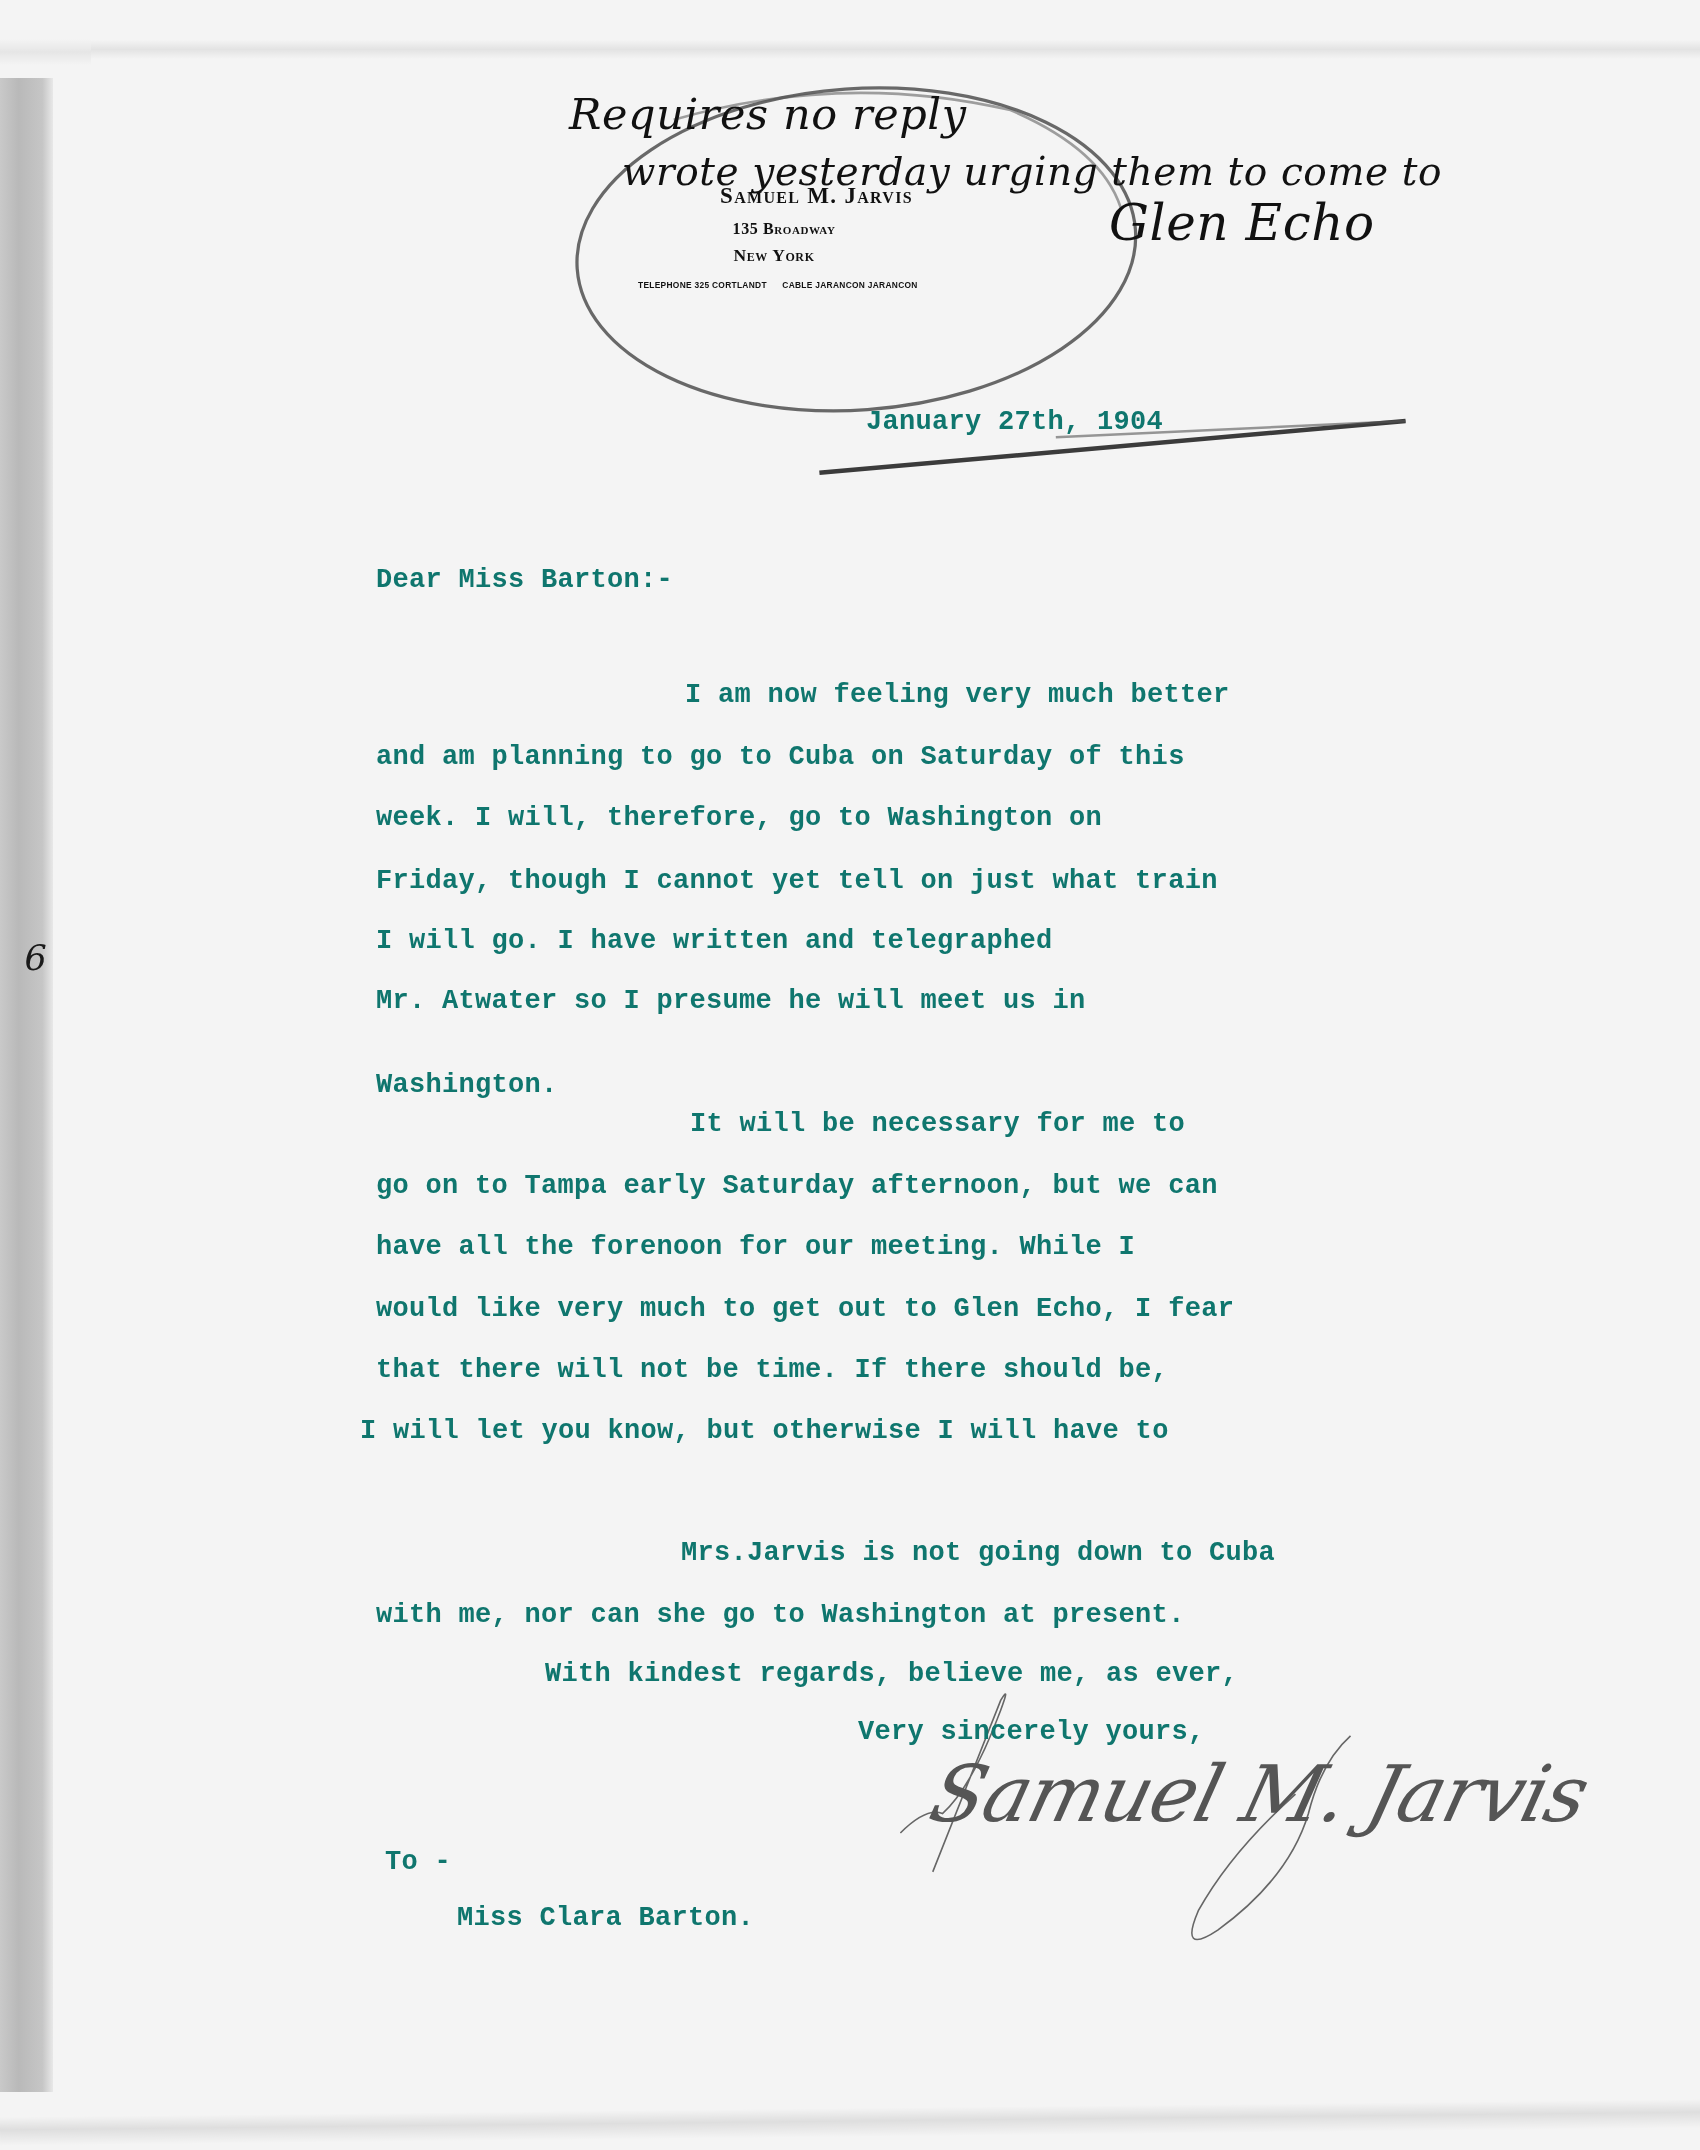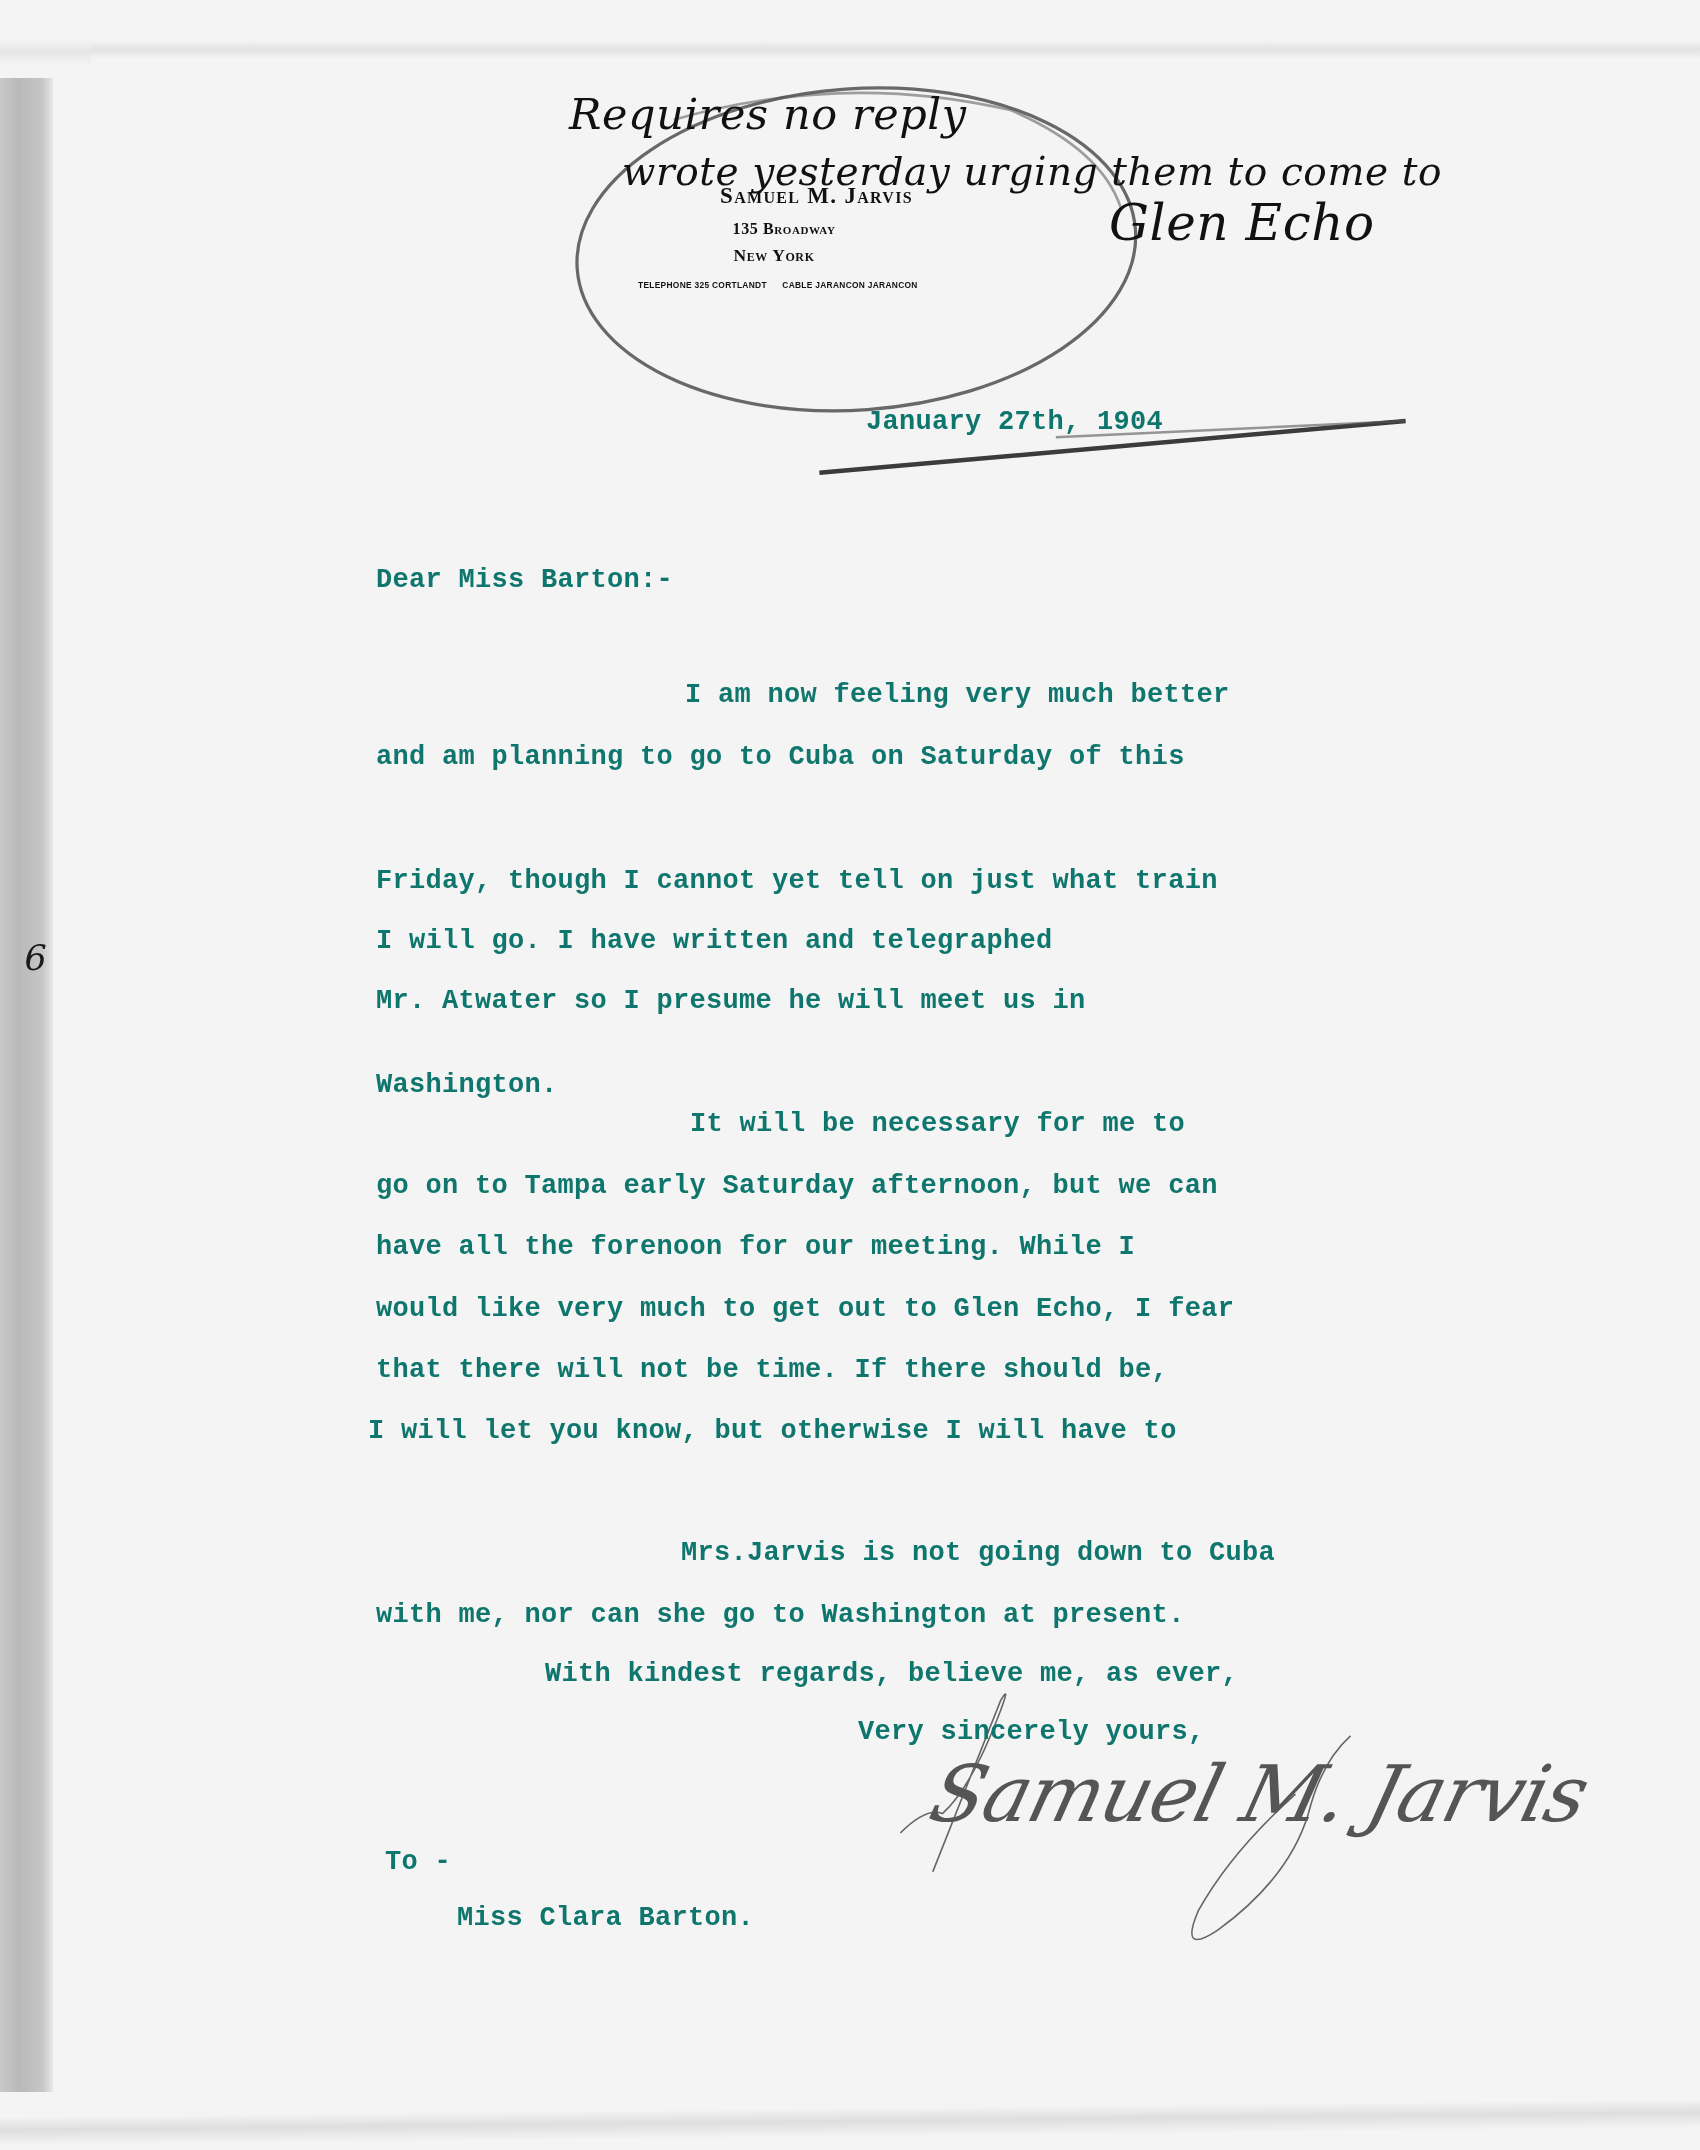--- a/index.html
+++ b/index.html
@@ -74,30 +74,31 @@
   <div class="lh-tel">
     <span>TELEPHONE 325 CORTLANDT</span><span>CABLE JARANCON JARANCON</span>
   </div>
 
   <div class="tw" style="left:866px; top:407px;">January 27th, 1904</div>
 
   <div class="tw" style="left:376px; top:565px;">Dear Miss Barton:-</div>
 
   <div class="tw" style="left:685px; top:680px;">I am now feeling very much better</div>
   <div class="tw" style="left:376px; top:742px;">and am planning to go to Cuba on Saturday of this</div>
+  <div class="tw" style="left:376px; top:803px;">week.  I will, therefore, go to Washington on</div>
   <div class="tw" style="left:376px; top:866px;">Friday, though I cannot yet tell on just what train</div>
   <div class="tw" style="left:376px; top:926px;">I will go.  I have written and telegraphed</div>
   <div class="tw" style="left:376px; top:986px;">Mr. Atwater so I presume he will meet us in</div>
   <div class="tw" style="left:376px; top:1070px;text-align:center;">Washington.</div>
   <div class="tw" style="left:690px; top:1109px;">It will be necessary for me to</div>
   <div class="tw" style="left:376px; top:1171px;">go on to Tampa early Saturday afternoon, but we can</div>
   <div class="tw" style="left:376px; top:1232px;">have all the forenoon for our meeting.  While I</div>
   <div class="tw" style="left:376px; top:1294px;">would like very much to get out to Glen Echo, I fear</div>
   <div class="tw" style="left:376px; top:1355px;">that there will not be time.  If there should be,</div>
-  <div class="tw" style="left:368px; top:1416px;">I will let you know, but otherwise I will have to</div>
+  <div class="tw" style="left:360px; top:1416px;">I will let you know, but otherwise I will have to</div>
   <div class="tw" style="left:681px; top:1538px;">Mrs.Jarvis is not going down to Cuba</div>
   <div class="tw" style="left:376px; top:1600px;">with me, nor can she go to Washington at present.</div>
 
   <div class="tw" style="left:545px; top:1659px;">With kindest regards, believe me, as ever,</div>
   <div class="tw" style="left:858px; top:1717px;">Very sincerely yours,</div>
 
   <div class="sig" style="left:933px; top:1749px;">Samuel M. Jarvis</div>
 
   <div class="tw" style="left:385px; top:1847px;">To -</div>
   <div class="tw" style="left:457px; top:1903px;">Miss Clara Barton.</div>

